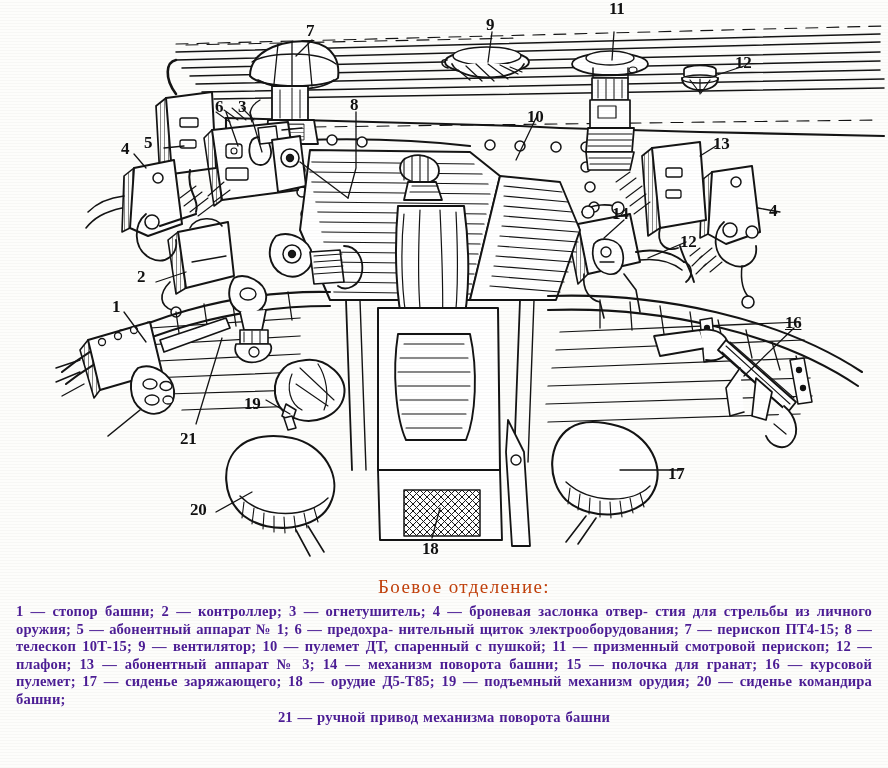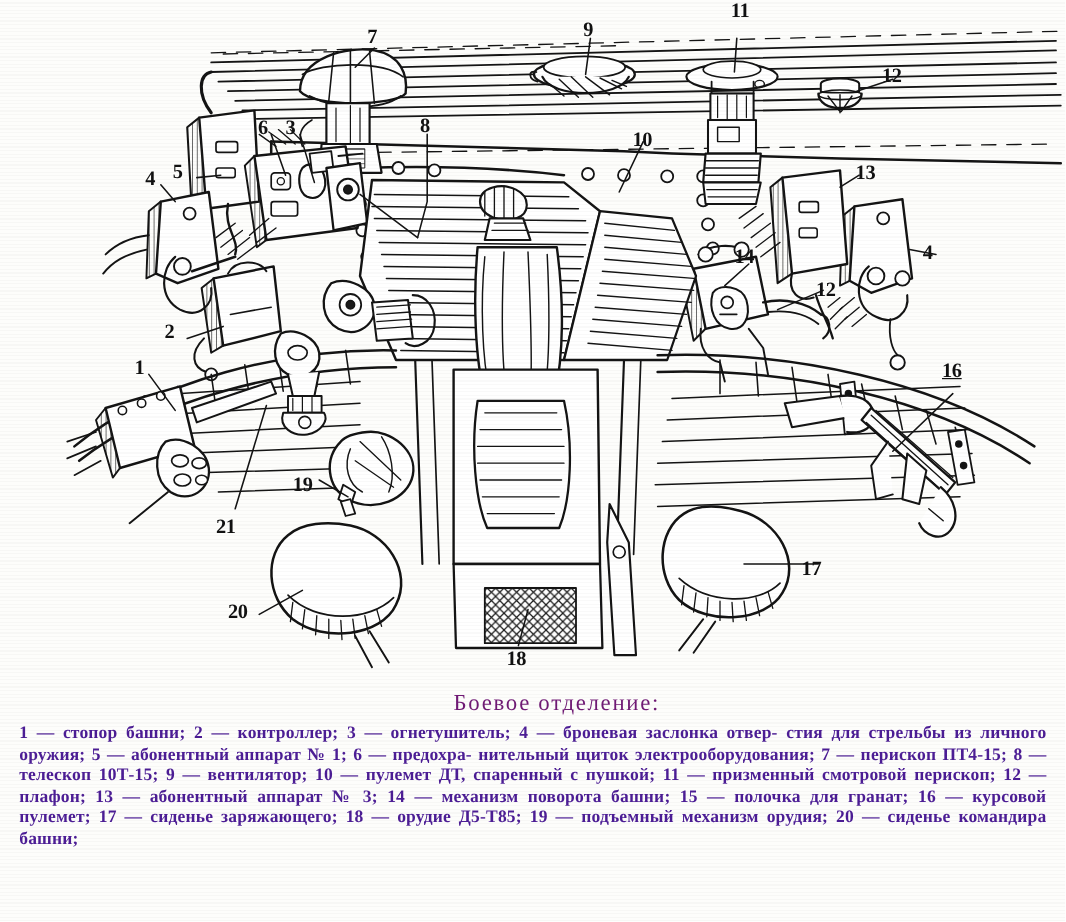--- a/index.html
+++ b/index.html
@@ -43,21 +43,21 @@
     left: 0;
     top: 572px;
     width: 888px;
     height: 196px;
   }
   #caption-title {
     text-align: center;
     font-family: "Liberation Serif", "DejaVu Serif", serif;
     font-size: 19px;
     letter-spacing: 1.4px;
-    color: #701a75;
+    color: #c2410c;
     margin-top: 4px;
     margin-bottom: 5px;
     padding-left: 40px;
   }
   #legend {
     padding: 0 16px;
     font-family: "Liberation Serif", "DejaVu Serif", serif;
     font-size: 14.6px;
     font-weight: 700;
     line-height: 17.6px;
@@ -505,35 +505,36 @@
     <div class="callout" style="left:215px;  top:98px;">6</div>
     <div class="callout" style="left:306px;  top:22px;">7</div>
     <div class="callout" style="left:350px;  top:96px;">8</div>
     <div class="callout" style="left:486px;  top:16px;">9</div>
     <div class="callout" style="left:527px;  top:108px;">10</div>
     <div class="callout" style="left:609px;  top:0;">11</div>
     <div class="callout" style="left:735px;  top:54px;">12</div>
     <div class="callout" style="left:700px;  top:135px;margin-left:13px;">13</div>
     <div class="callout" style="left:612px;  top:205px;">14</div>
     <div class="callout" style="left:680px;  top:233px;">12</div>
-    <div class="callout" style="left:785px;  top:300px;text-decoration:underline;">16</div>
+    <div class="callout" style="left:785px;  top:314px;text-decoration:underline;">16</div>
     <div class="callout" style="left:668px;  top:465px;">17</div>
     <div class="callout" style="left:422px;  top:540px;">18</div>
     <div class="callout" style="left:244px;  top:395px;">19</div>
     <div class="callout" style="left:190px;  top:501px;">20</div>
     <div class="callout" style="left:180px;  top:430px;">21</div>
   </div>
 
   <div id="caption">
     <div id="caption-title">Боевое отделение:</div>
     <div id="legend">
       <span>1 — стопор башни; 2 — контроллер; 3 — огнетушитель; 4 — броневая заслонка отвер-</span>
       <span>стия для стрельбы из личного оружия; 5 — абонентный аппарат № 1; 6 — предохра-</span>
       <span>нительный щиток электрооборудования; 7 — перископ ПТ4-15; 8 — телескоп 10Т-15;</span>
       <span>9 — вентилятор; 10 — пулемет ДТ, спаренный с пушкой; 11 — призменный смотровой</span>
       <span>перископ; 12 — плафон; 13 — абонентный аппарат № 3; 14 — механизм поворота башни;</span>
       <span>15 — полочка для гранат; 16 — курсовой пулемет; 17 — сиденье заряжающего; 18 —</span>
       <span>орудие Д5-Т85; 19 — подъемный механизм орудия; 20 — сиденье командира башни;</span>
+      <span class="lastline">21 — ручной привод механизма поворота башни</span>
     </div>
   </div>
 
   <div id="grain"></div>
 </div>
 
 </body></html>

